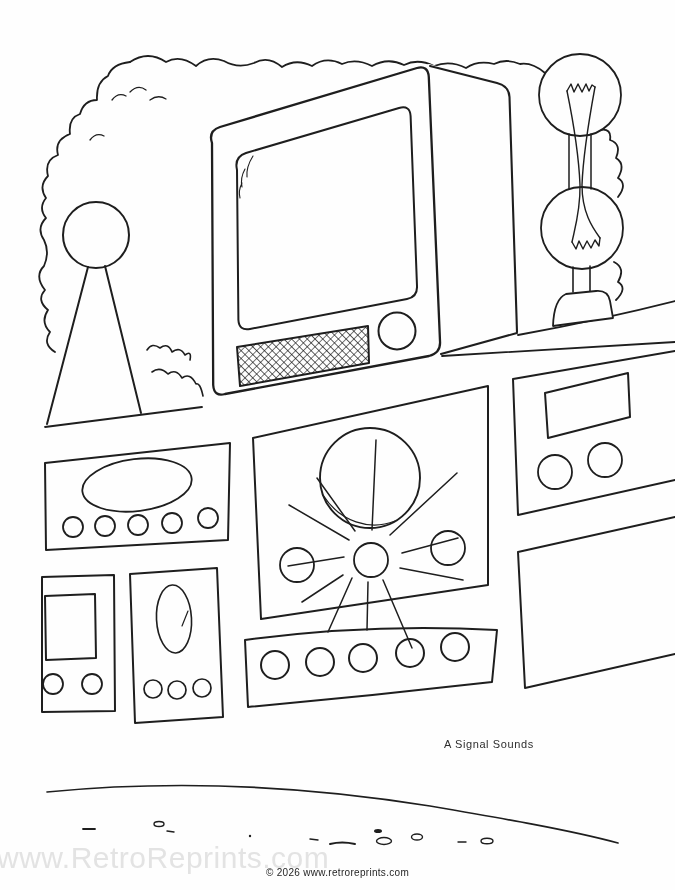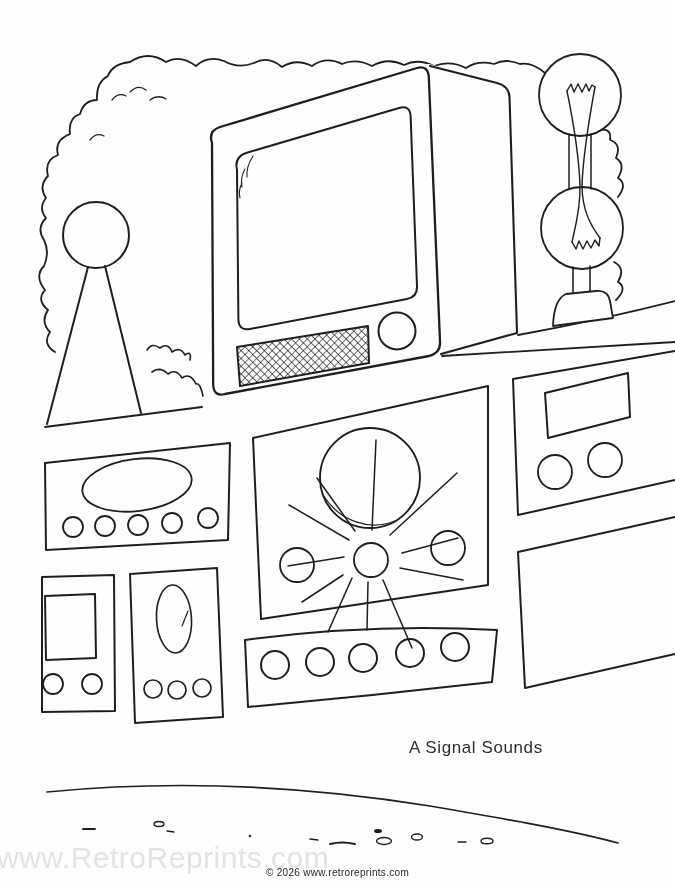--- a/index.html
+++ b/index.html
@@ -5,22 +5,22 @@
   html,body{margin:0;padding:0;background:#ffffff;}
   .page{
     position:relative;
     width:675px;height:890px;
     background:#fefefe;
     overflow:hidden;
     font-family:"Liberation Sans", sans-serif;
   }
   .art{position:absolute;left:0;top:0;width:675px;height:890px;}
   .caption{
-    position:absolute;left:409px;top:738px;
-    font-size:17px;letter-spacing:0.6px;color:#2e2e2e;
+    position:absolute;left:444px;top:738px;
+    font-size:11px;letter-spacing:0.6px;color:#2e2e2e;
     white-space:nowrap;
   }
   .watermark{
     position:absolute;left:-3px;top:841px;
     font-size:30px;letter-spacing:0.5px;color:#e3e3e3;
     white-space:nowrap;
   }
   .copyright{
     position:absolute;left:50%;top:867px;transform:translateX(-50%);
     font-size:10px;letter-spacing:0.3px;color:#1f1f1f;font-weight:500;

